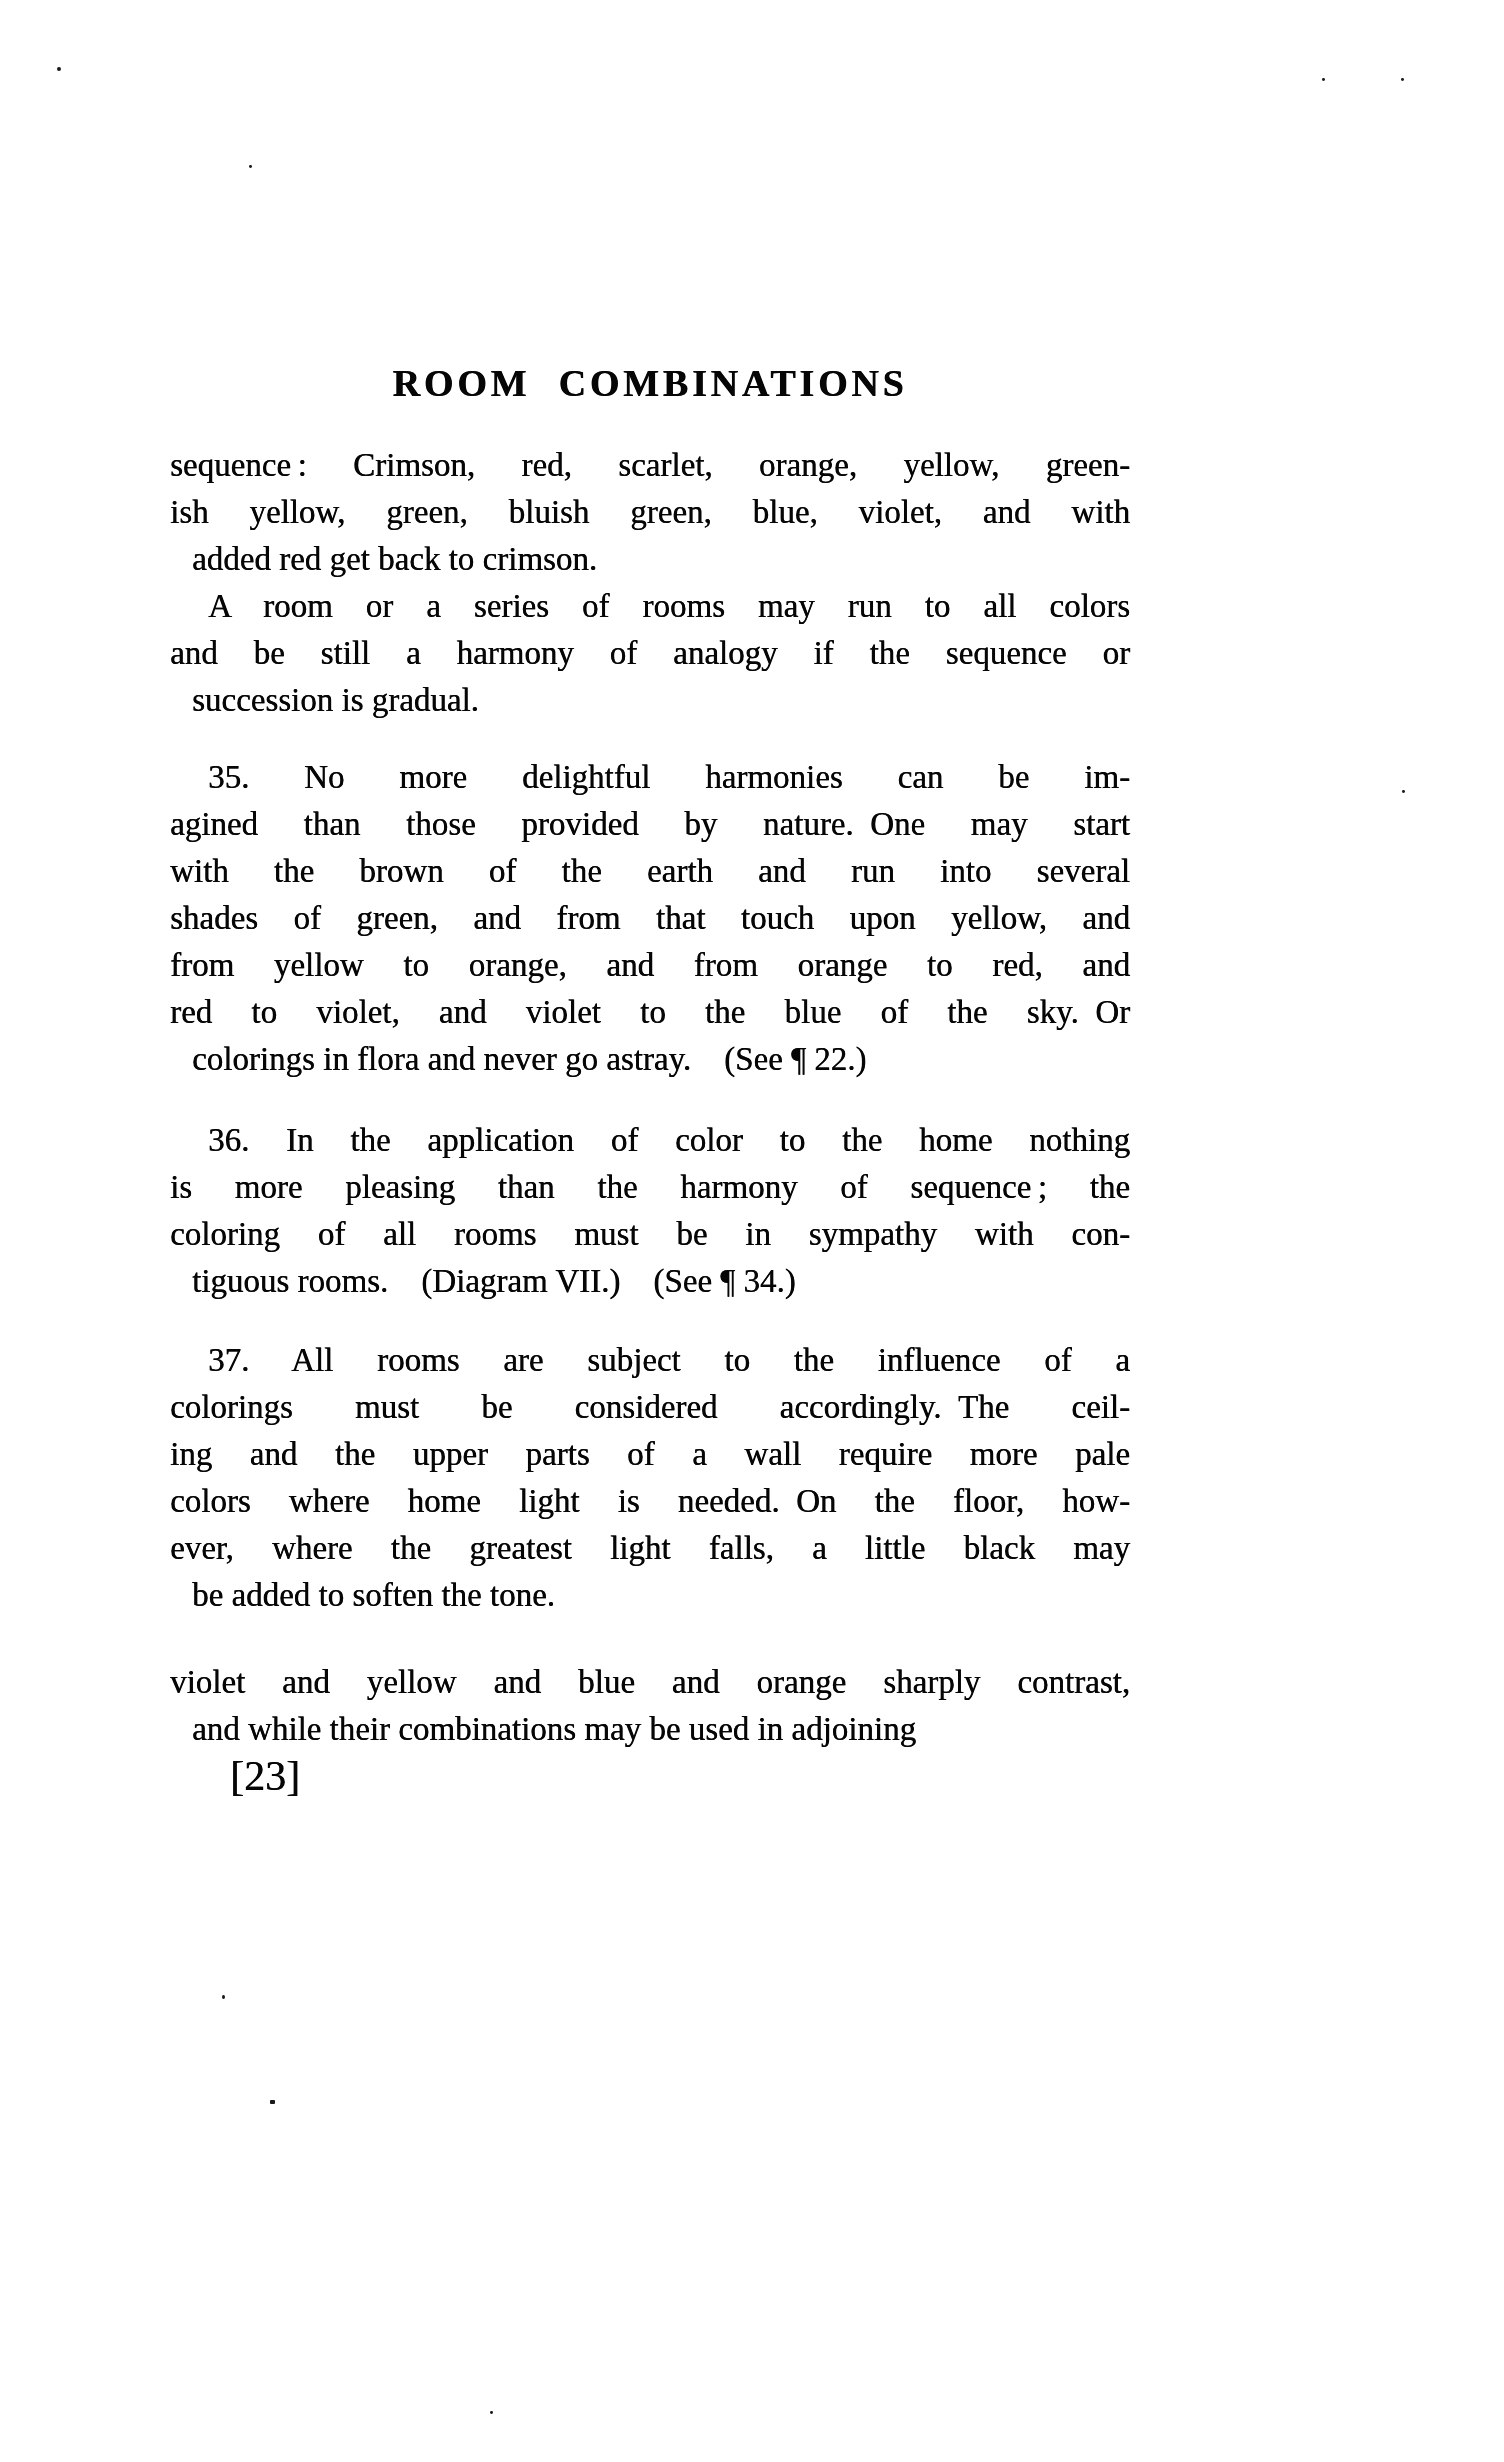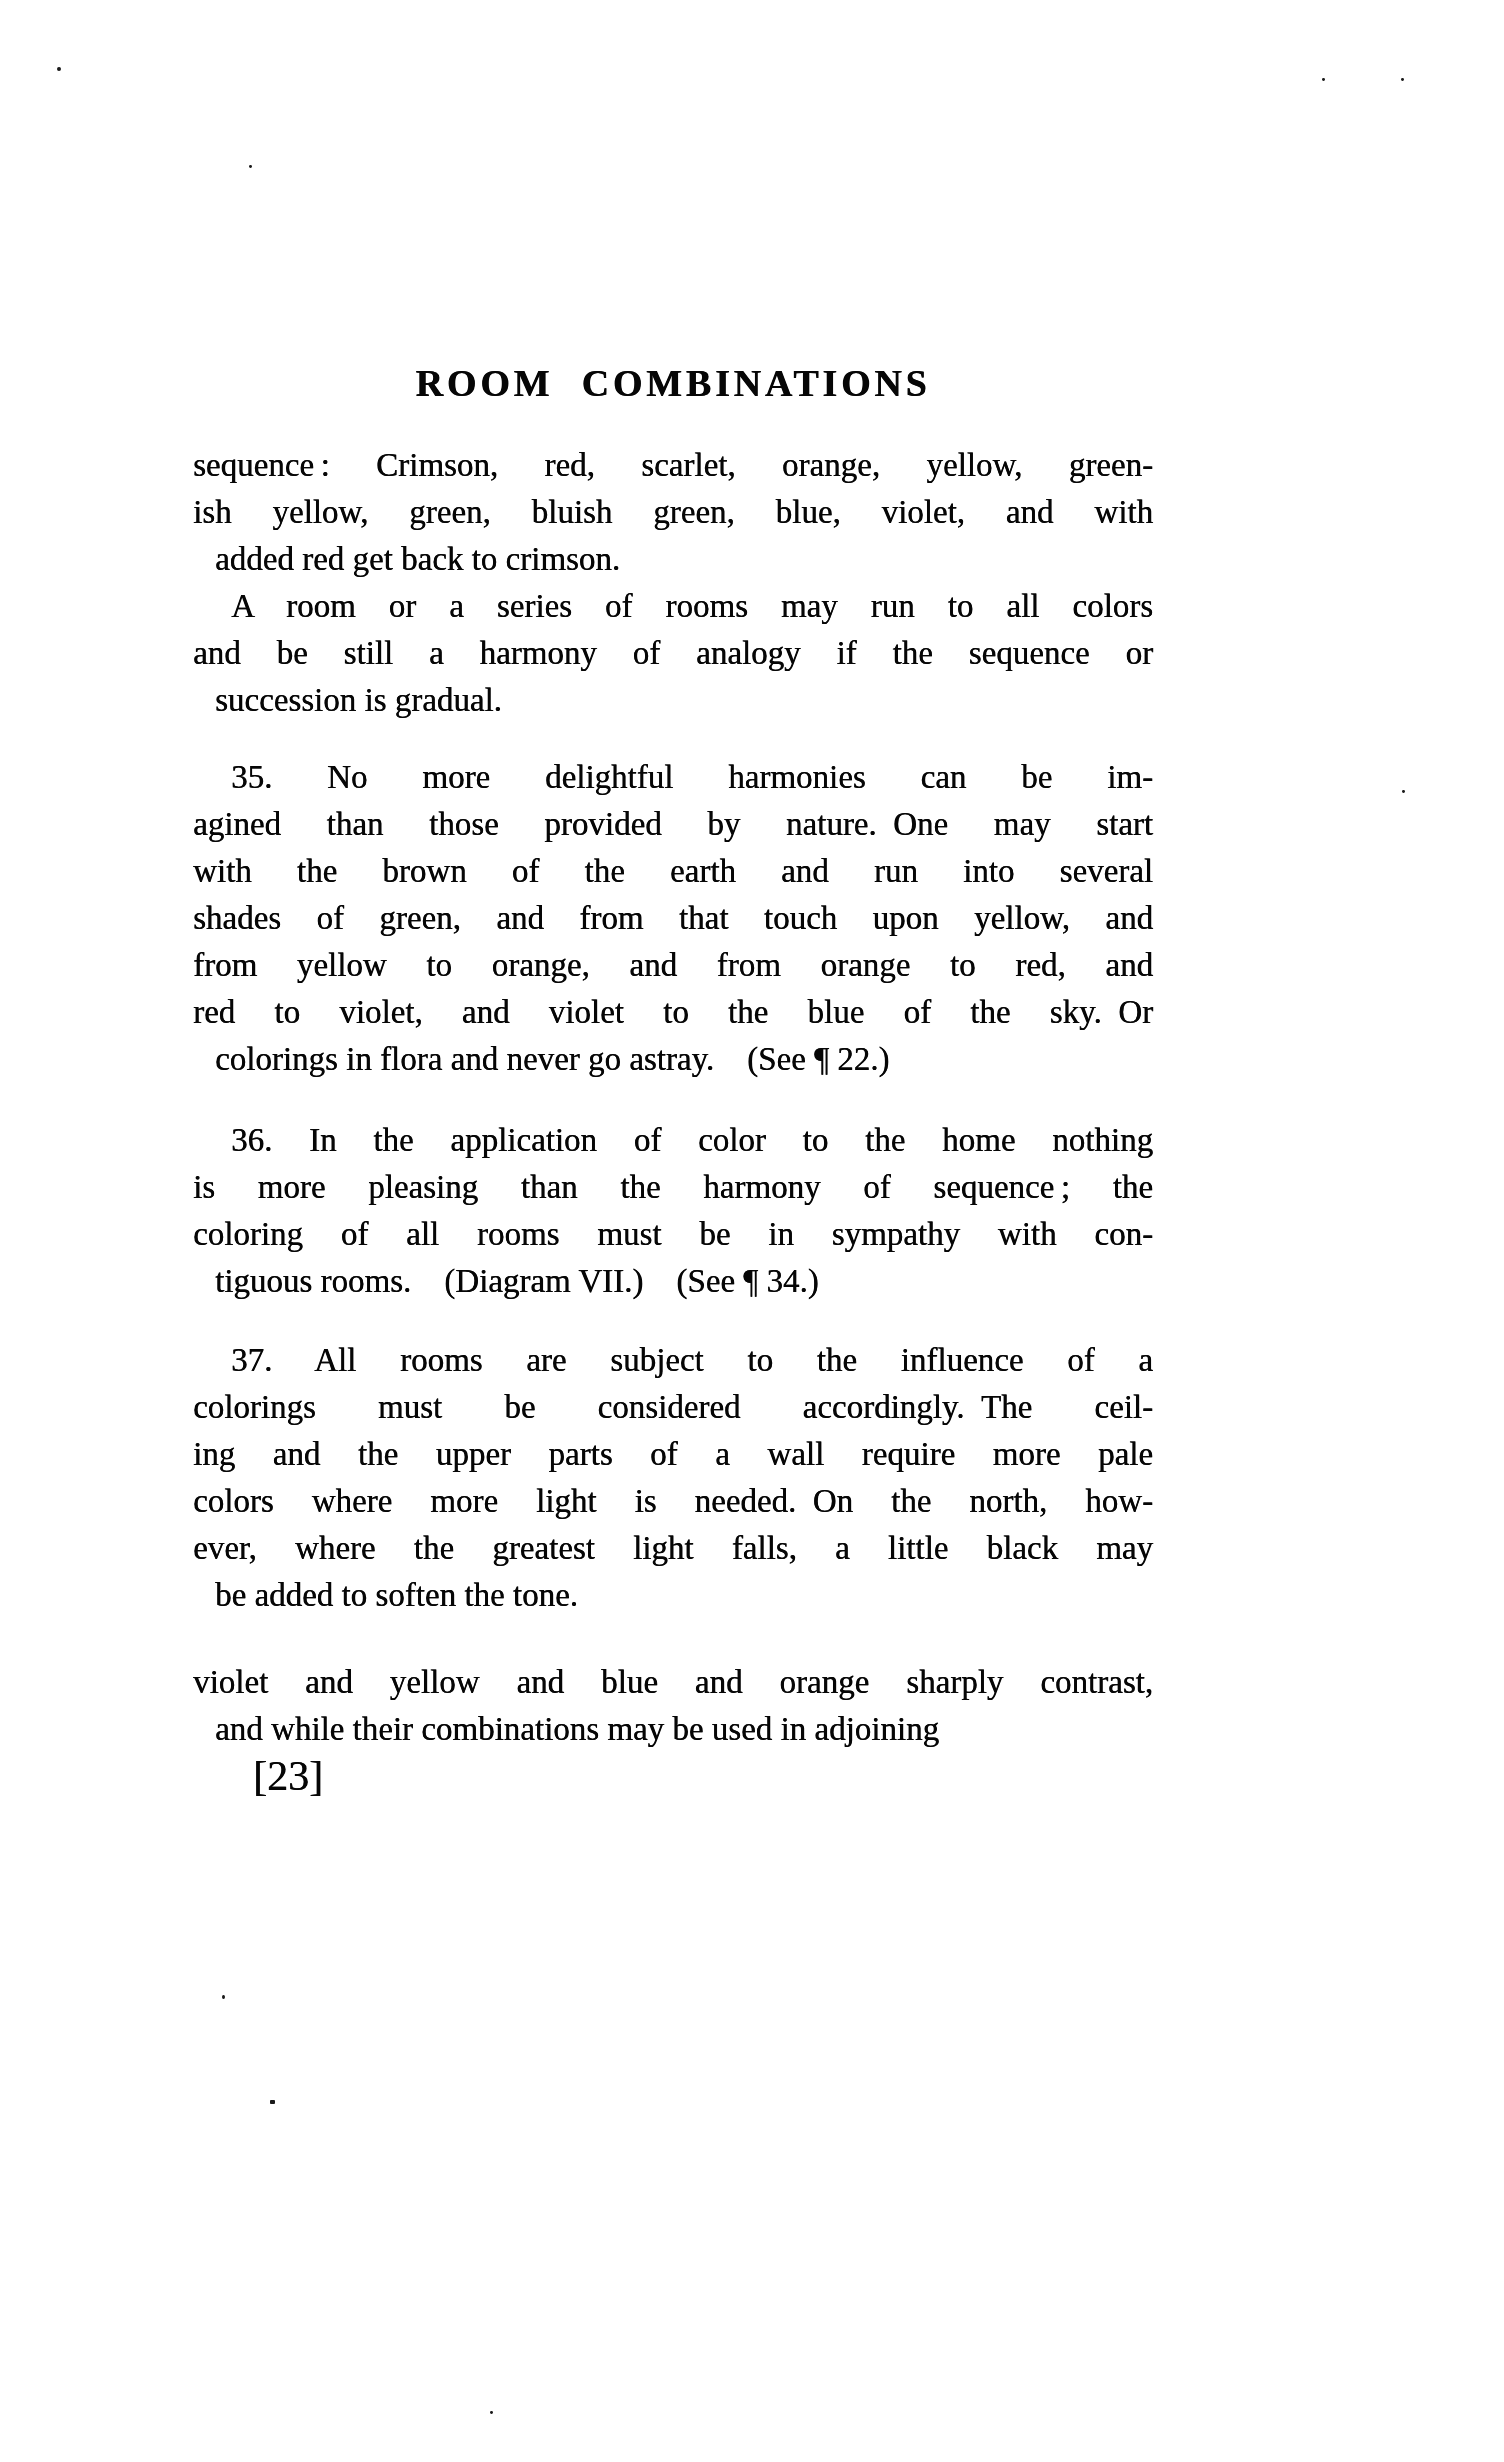--- a/index.html
+++ b/index.html
@@ -7,21 +7,21 @@
     position: relative;
     width: 1505px;
     height: 2462px;
     background: #ffffff;
     overflow: hidden;
     font-family: "Liberation Serif", "DejaVu Serif", serif;
     color: #060606;
   }
   .column {
     position: absolute;
-    left: 193px;
+    left: 170px;
     top: 364px;
     width: 960px;
   }
   .title {
     margin: 0 0 40px 0;
     font-size: 38px;
     font-weight: bold;
     line-height: 1em;
     letter-spacing: 3.8px;
     word-spacing: 15px;
@@ -96,21 +96,21 @@
         <div class="para">
           <div class="line indent">36. In the application of color to the home nothing</div>
           <div class="line">is more pleasing than the harmony of sequence ; the</div>
           <div class="line">coloring of all rooms must be in sympathy with con-</div>
           <div class="line last">tiguous rooms. (Diagram VII.) (See ¶ 34.)</div>
         </div>
         <div class="para">
           <div class="line indent">37. All rooms are subject to the influence of a</div>
           <div class="line">colorings must be considered accordingly. The ceil-</div>
           <div class="line">ing and the upper parts of a wall require more pale</div>
-          <div class="line">colors where more light is needed. On the north, how-</div>
+          <div class="line">colors where home light is needed. On the floor, how-</div>
           <div class="line">ever, where the greatest light falls, a little black may</div>
           <div class="line last">be added to soften the tone.</div>
         </div>
         <div class="para">
           <div class="line">violet and yellow and blue and orange sharply contrast,</div>
           <div class="line last">and while their combinations may be used in adjoining</div>
         </div>
       </div>
 
     <div class="page-number">[23]</div>

